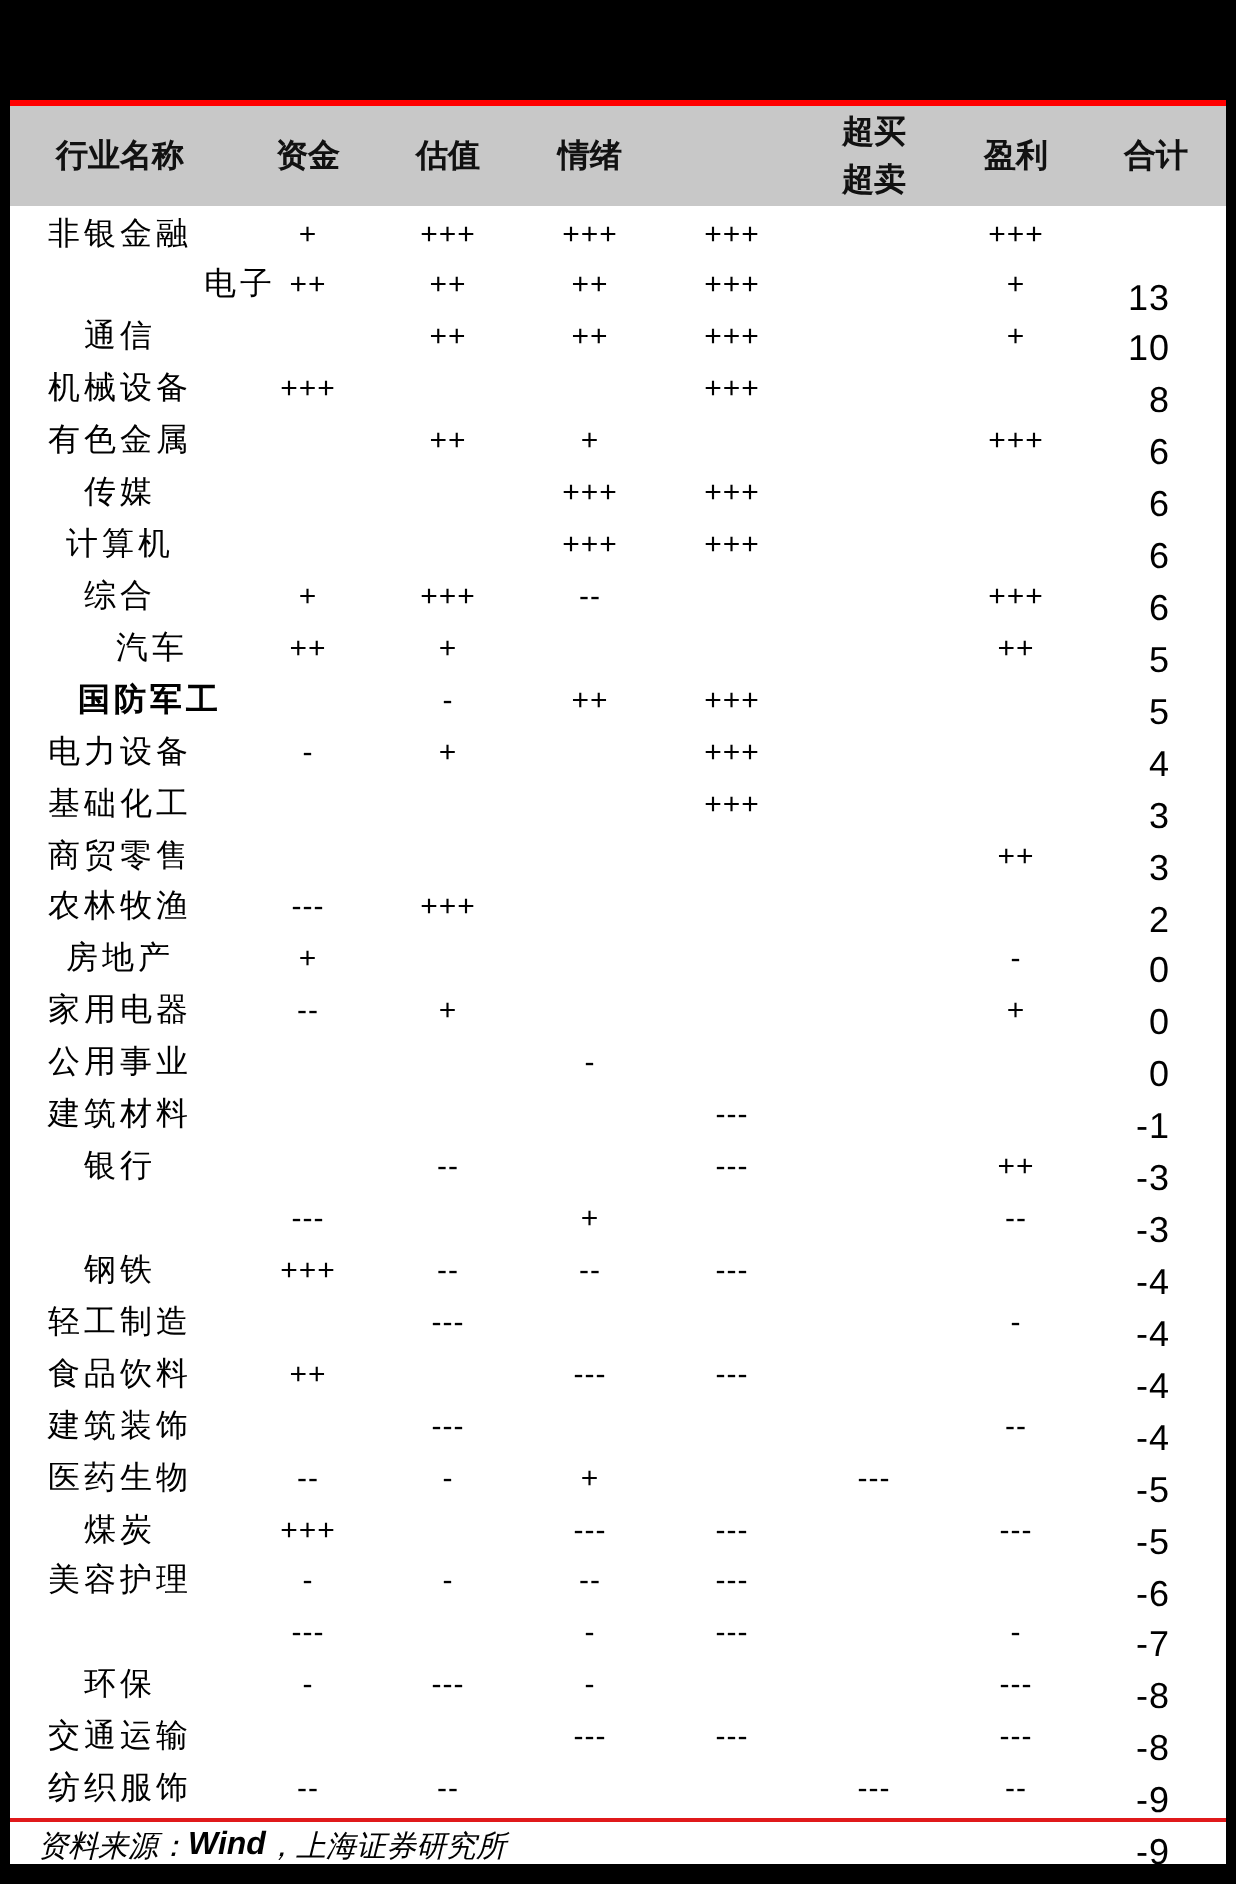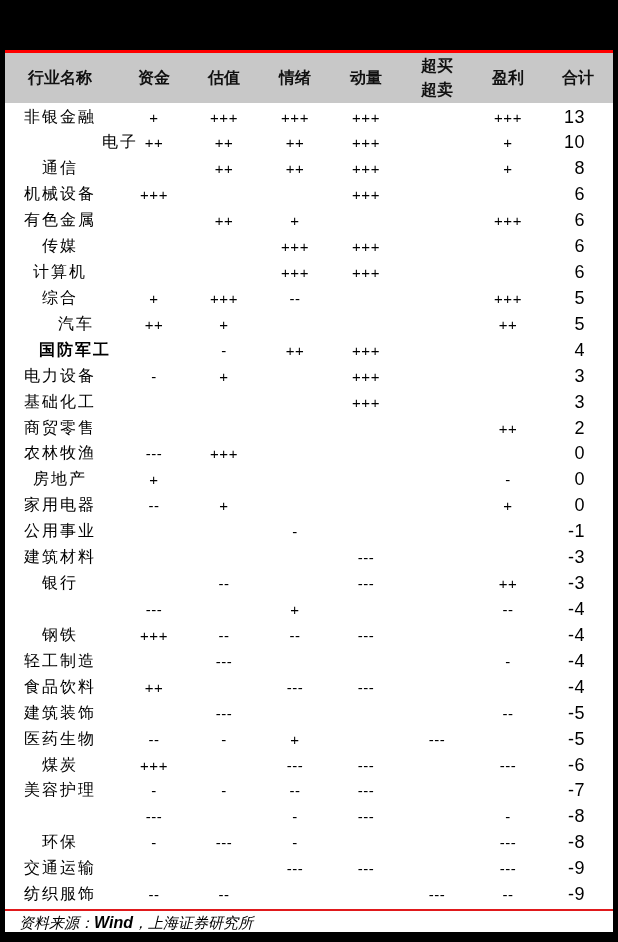--- a/index.html
+++ b/index.html
@@ -8,38 +8,37 @@
   .panel { position:absolute; left:5px; top:50px; width:608px; height:882px; background:#fff; }
   .top-rule { position:absolute; left:0; top:0; width:608px; height:3px; background:#ff0000; }
   .header { position:absolute; left:0; top:3px; width:608px; height:50px; background:#c8c8c8; }
   .hcell { position:absolute; top:0; height:50px; display:flex; align-items:center; justify-content:center;
            font-family:"DejaVu Serif", serif; font-size:16px; font-weight:bold; color:#111; text-align:center; line-height:24px; }
   .rows { position:absolute; left:0; top:54px; width:608px; }
   .row { position:relative; height:25.93px; }
   .cell { position:absolute; top:0; height:26px; display:flex; align-items:center; justify-content:center;
           font-family:"Liberation Sans", sans-serif; font-size:15px; color:#000; letter-spacing:0.5px; }
   .cell.name { font-family:"DejaVu Serif", serif; font-size:16px; letter-spacing:2px; }
-  .cell.total { font-size:18px; justify-content:flex-end; }
+  .cell.total { font-size:18px; justify-content:flex-end;margin-top:32px; }
   .bottom-rule { position:absolute; left:0; top:859px; width:608px; height:2px; background:#e0191b; }
   .source { position:absolute; left:14px; top:862px; height:22px; display:flex; align-items:center;
             font-family:"DejaVu Serif", serif; font-style:italic; font-size:15px; color:#000; }
   .source .wind { font-family:"Liberation Sans", sans-serif; font-weight:bold; font-style:italic; font-size:16px; }
 </style>
 </head>
 <body>
 
 <div class="panel">
   <div class="top-rule"></div>
 
   <div class="header">
     <div class="hcell" style="left:0;width:110px;">行业名称</div>
     <div class="hcell" style="left:115px;width:68px;">资金</div>
     <div class="hcell" style="left:185px;width:68px;">估值</div>
     <div class="hcell" style="left:255px;width:70px;">情绪</div>
-    <div class="hcell" style="left:326px;width:70px;">动量</div>
     <div class="hcell" style="left:397px;width:70px;white-space:pre-line;">超买
 超卖</div>
     <div class="hcell" style="left:468px;width:70px;">盈利</div>
     <div class="hcell" style="left:538px;width:70px;">合计</div>
   </div>
 
   <div class="rows" id="rows">
       <div class="row">
         <div class="cell name" style="left: 0px; width: 110px;">非银金融</div>
         <div class="cell " style="left: 115px; width: 68px;">+</div>

